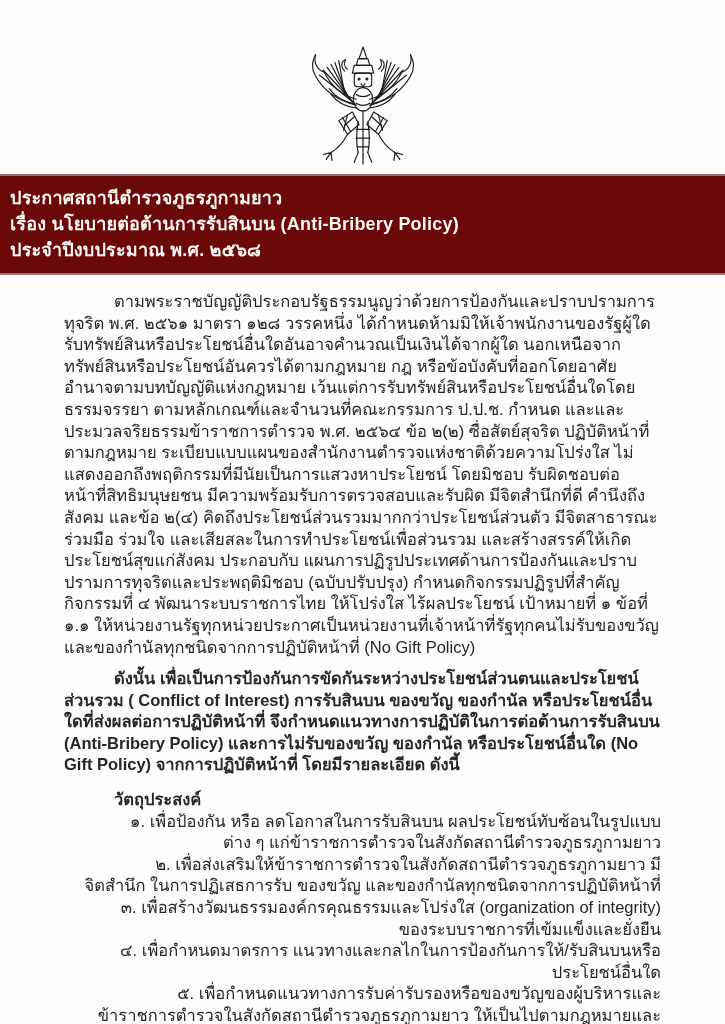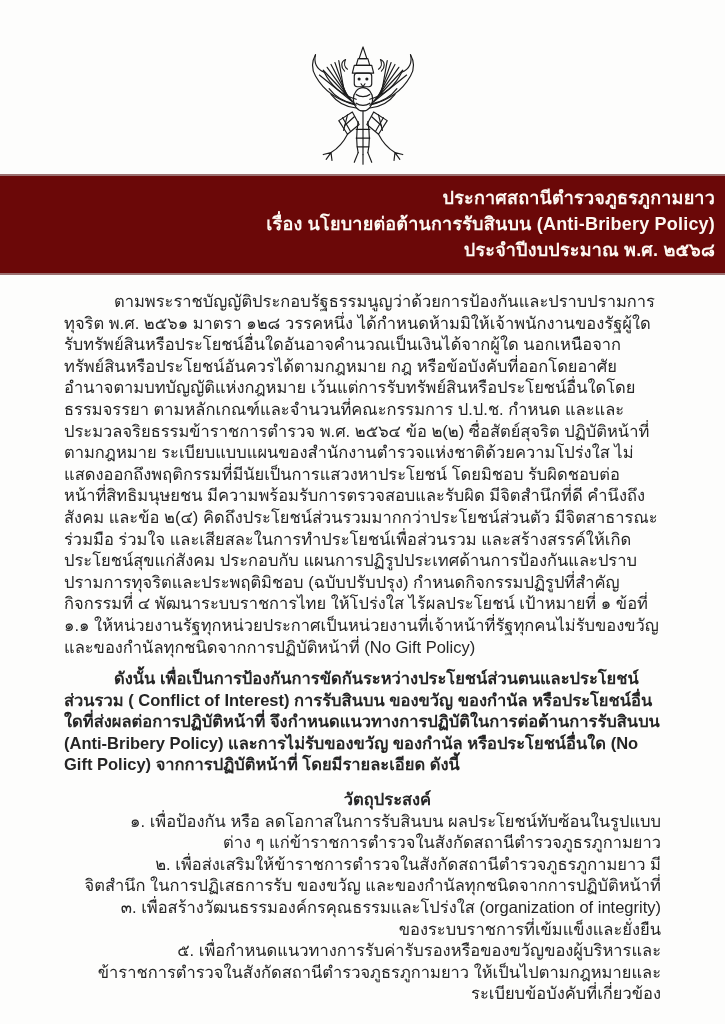--- a/index.html
+++ b/index.html
@@ -19,21 +19,21 @@
     padding-top: 44px;
     height: 130px;
   }
   .emblem-wrap svg { display: block; }
   .banner {
     margin-top: 0;
     background: #6b0808;
     border-top: 2px solid #9b7070;
     border-bottom: 2px solid #9b7070;
     color: #fdf8f2;
-    text-align: right;
+    text-align: left;
     padding: 9px 10px 10px;
   }
   .banner .b-line {
     font-size: 18px;
     line-height: 26px;
     font-weight: bold;
     letter-spacing: 0.2px;
   }
   .doc-body {
     padding: 16px 64px 0 64px;
@@ -42,21 +42,20 @@
     text-align: left;
   }
   .doc-body p {
     margin: 0;
     text-indent: 50px;
   }
   .doc-body p.para2 { margin-top: 10px; font-weight: bold; }
   .doc-body p.heading {
     margin-top: 13px;
     font-weight: bold;
-    text-align: center;
   }
   .doc-body p.obj-item { margin-top: 0; text-align: right; }
 </style>
 </head>
 <body>
 
 <div class="page">
 
   <div class="emblem-wrap">
     <svg width="126" height="130" viewBox="0 0 130 134" fill="none" stroke="#1c1c1c" stroke-width="1.2" stroke-linecap="round" stroke-linejoin="round">
@@ -121,17 +120,18 @@
     <div class="b-line">ประจำปีงบประมาณ พ.ศ. ๒๕๖๘</div>
   </div>
 
   <div class="doc-body">
     <p class="para1">ตามพระราชบัญญัติประกอบรัฐธรรมนูญว่าด้วยการป้องกันและปราบปรามการทุจริต พ.ศ. ๒๕๖๑ มาตรา ๑๒๘ วรรคหนึ่ง ได้กำหนดห้ามมิให้เจ้าพนักงานของรัฐผู้ใดรับทรัพย์สินหรือประโยชน์อื่นใดอันอาจคำนวณเป็นเงินได้จากผู้ใด นอกเหนือจากทรัพย์สินหรือประโยชน์อันควรได้ตามกฎหมาย กฎ หรือข้อบังคับที่ออกโดยอาศัยอำนาจตามบทบัญญัติแห่งกฎหมาย เว้นแต่การรับทรัพย์สินหรือประโยชน์อื่นใดโดยธรรมจรรยา ตามหลักเกณฑ์และจำนวนที่คณะกรรมการ ป.ป.ช. กำหนด และและประมวลจริยธรรมข้าราชการตำรวจ พ.ศ. ๒๕๖๔ ข้อ ๒(๒) ซื่อสัตย์สุจริต ปฏิบัติหน้าที่ตามกฎหมาย ระเบียบแบบแผนของสำนักงานตำรวจแห่งชาติด้วยความโปร่งใส ไม่แสดงออกถึงพฤติกรรมที่มีนัยเป็นการแสวงหาประโยชน์ โดยมิชอบ รับผิดชอบต่อหน้าที่สิทธิมนุษยชน มีความพร้อมรับการตรวจสอบและรับผิด มีจิตสำนึกที่ดี คำนึงถึงสังคม และข้อ ๒(๔) คิดถึงประโยชน์ส่วนรวมมากกว่าประโยชน์ส่วนตัว มีจิตสาธารณะ ร่วมมือ ร่วมใจ และเสียสละในการทำประโยชน์เพื่อส่วนรวม และสร้างสรรค์ให้เกิดประโยชน์สุขแก่สังคม ประกอบกับ แผนการปฏิรูปประเทศด้านการป้องกันและปราบปรามการทุจริตและประพฤติมิชอบ (ฉบับปรับปรุง) กำหนดกิจกรรมปฏิรูปที่สำคัญ กิจกรรมที่ ๔ พัฒนาระบบราชการไทย ให้โปร่งใส ไร้ผลประโยชน์ เป้าหมายที่ ๑ ข้อที่ ๑.๑ ให้หน่วยงานรัฐทุกหน่วยประกาศเป็นหน่วยงานที่เจ้าหน้าที่รัฐทุกคนไม่รับของขวัญและของกำนัลทุกชนิดจากการปฏิบัติหน้าที่ (No Gift Policy)</p>
     <p class="para2">ดังนั้น เพื่อเป็นการป้องกันการขัดกันระหว่างประโยชน์ส่วนตนและประโยชน์ส่วนรวม ( Conflict of Interest) การรับสินบน ของขวัญ ของกำนัล หรือประโยชน์อื่นใดที่ส่งผลต่อการปฏิบัติหน้าที่ จึงกำหนดแนวทางการปฏิบัติในการต่อต้านการรับสินบน (Anti-Bribery Policy) และการไม่รับของขวัญ ของกำนัล หรือประโยชน์อื่นใด (No Gift Policy) จากการปฏิบัติหน้าที่ โดยมีรายละเอียด ดังนี้</p>
     <p class="heading">วัตถุประสงค์</p>
     <p class="obj-item">๑. เพื่อป้องกัน หรือ ลดโอกาสในการรับสินบน ผลประโยชน์ทับซ้อนในรูปแบบต่าง ๆ แก่ข้าราชการตำรวจในสังกัดสถานีตำรวจภูธรภูกามยาว</p>
     <p class="obj-item">๒. เพื่อส่งเสริมให้ข้าราชการตำรวจในสังกัดสถานีตำรวจภูธรภูกามยาว มีจิตสำนึก ในการปฏิเสธการรับ ของขวัญ และของกำนัลทุกชนิดจากการปฏิบัติหน้าที่</p>
     <p class="obj-item">๓. เพื่อสร้างวัฒนธรรมองค์กรคุณธรรมและโปร่งใส (organization of integrity) ของระบบราชการที่เข้มแข็งและยั่งยืน</p>
+    <p class="obj-item">๔. เพื่อกำหนดมาตรการ แนวทางและกลไกในการป้องกันการให้/รับสินบนหรือประโยชน์อื่นใด</p>
     <p class="obj-item">๕. เพื่อกำหนดแนวทางการรับค่ารับรองหรือของขวัญของผู้บริหารและข้าราชการตำรวจในสังกัดสถานีตำรวจภูธรภูกามยาว ให้เป็นไปตามกฎหมายและระเบียบข้อบังคับที่เกี่ยวข้อง</p>
 
   </div>
 
 </div>
 
 </body></html>

